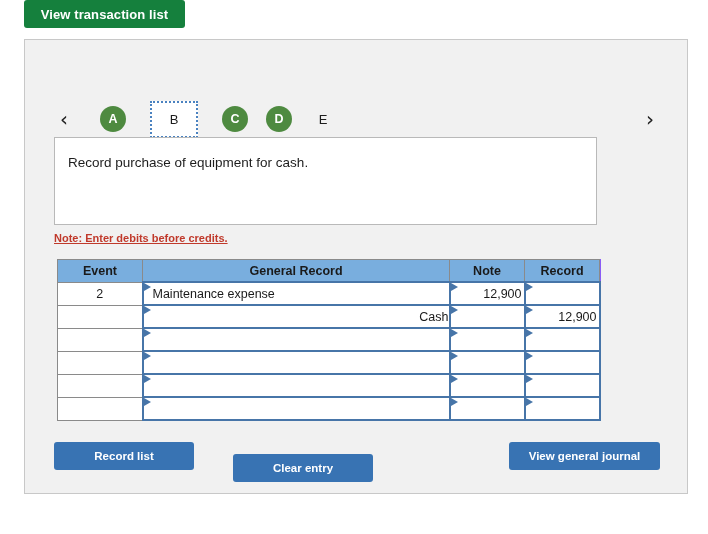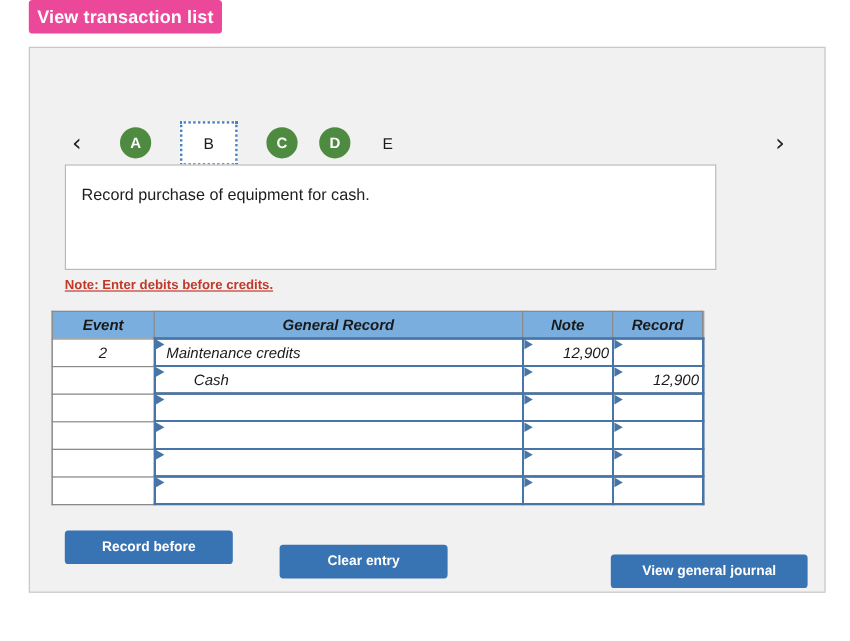--- a/index.html
+++ b/index.html
@@ -16,26 +16,26 @@
     overflow: hidden;
   }
 
   
   .transaction-list-btn {
     position: absolute;
     left: 24px;
     top: 0px;
     width: 161px;
     height: 28px;
-    background: #ec4899;
+    background: #15803d;
     border: none;
     border-radius: 3px;
     color: #ffffff;
     font-family: "Liberation Sans", sans-serif;
-    font-size: 15px;
+    font-size: 13px;
     font-weight: bold;
     letter-spacing: 0.1px;
     cursor: pointer;
     padding: 0;
   }
 
   
   .panel {
     position: absolute;
     left: 24px;
@@ -157,26 +157,25 @@
     top: 192px;
     font-size: 11px;
     font-weight: bold;
     color: #c0392b;
     text-decoration: underline;
   }
 
   
   .jtable {
     position: absolute;
-    left: 18px;
+    left: 32px;
     top: 219px;
     border-collapse: collapse;
     table-layout: fixed;
-    background: #a3a3a3;
-    font-style: italic;
+    background: #8b5cf6;
   }
   .jtable th {
     background: #79aede;
     border: 1px solid #8a8a8a;
     font-size: 12.5px;
     font-weight: bold;
     color: #1a1a1a;
     height: 21px;
     padding: 0;
     text-align: center;
@@ -212,21 +211,21 @@
     border-left: 7px solid #4775a8;
     border-top: 4px solid transparent;
     border-bottom: 4px solid transparent;
   }
   .cell-text {
     display: block;
     padding-left: 9px;
     line-height: 20px;
     white-space: nowrap;
   }
-  .cell-text.indent { padding-left: 32px; }
+  .cell-text.indent { padding-left: 12px; text-align: right; }
   .cell-num {
     display: block;
     padding-right: 2px;
     line-height: 20px;
     text-align: right;
   }
 
   
   .action-btn {
     position: absolute;
@@ -236,21 +235,21 @@
     border-radius: 3px;
     color: #ffffff;
     font-family: "Liberation Sans", sans-serif;
     font-size: 11.5px;
     font-weight: bold;
     cursor: pointer;
     padding: 0;
   }
   .btn-record  { left: 29px;  top: 402px; width: 140px; }
   .btn-clear   { left: 208px; top: 402px; width: 140px; margin-top: 12px; }
-  .btn-journal { left: 484px; top: 402px; width: 164px; margin-top: 20px; }
+  .btn-journal { left: 484px; top: 402px; width: 151px; }
 </style>
 </head>
 <body>
 
 <button class="transaction-list-btn">View transaction list</button>
 
 <div class="panel">
 
 
   <div class="tabstrip">
@@ -286,21 +285,21 @@
         <th>General Record</th>
         <th>Note</th>
         <th>Record</th>
       </tr>
     </thead>
     <tbody>
       <tr>
         <td class="cell-event">2</td>
         <td class="cell-input">
           <span class="tri"></span>
-          <span class="cell-text">Maintenance credits</span>
+          <span class="cell-text">Maintenance expense</span>
         </td>
         <td class="cell-input">
           <span class="tri"></span>
           <span class="cell-num">12,900</span>
         </td>
         <td class="cell-input">
           <span class="tri"></span>
           <span class="cell-num"></span>
         </td>
       </tr>
@@ -375,17 +374,17 @@
           <span class="cell-num"></span>
         </td>
         <td class="cell-input">
           <span class="tri"></span>
           <span class="cell-num"></span>
         </td>
       </tr>
     </tbody>
   </table>
 
-  <button class="action-btn btn-record">Record before</button>
+  <button class="action-btn btn-record">Record list</button>
   <button class="action-btn btn-clear">Clear entry</button>
   <button class="action-btn btn-journal">View general journal</button>
 
 </div>
 
 </body></html>

